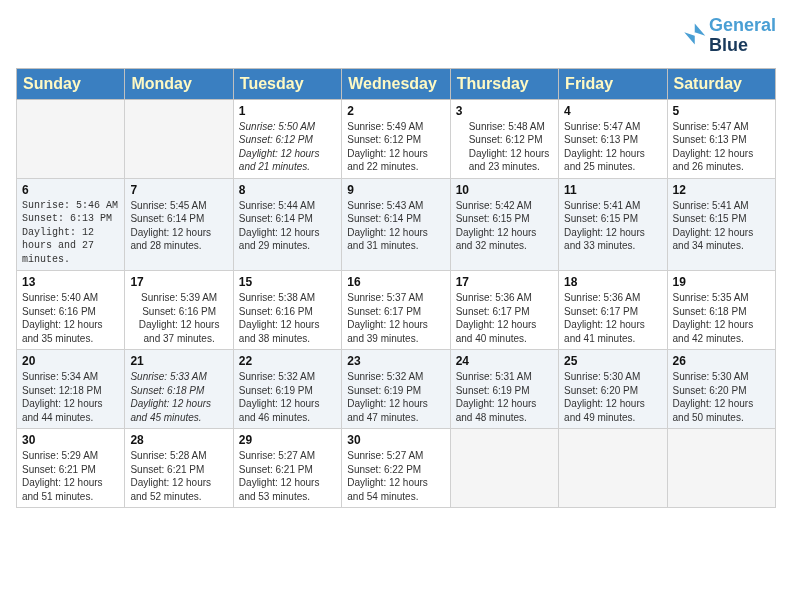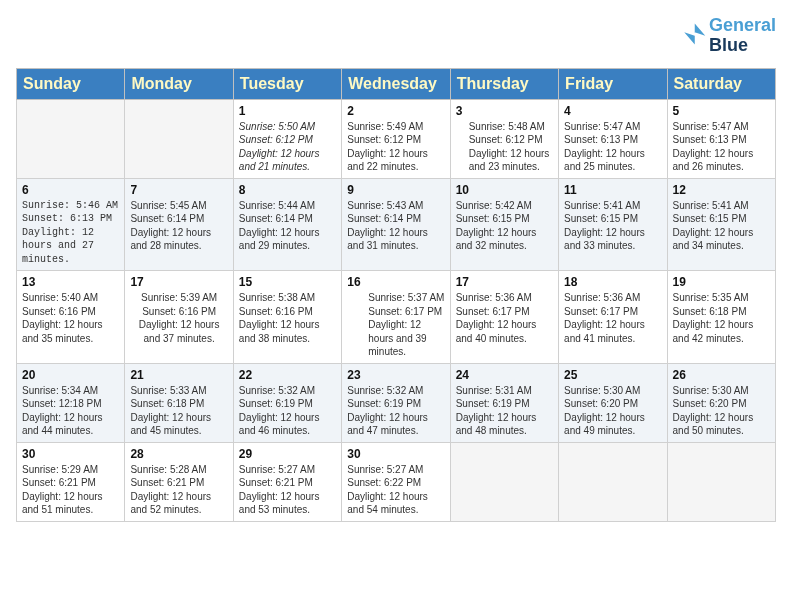--- a/index.html
+++ b/index.html
@@ -215,21 +215,21 @@
 Daylight: 12 hours and 37 minutes.</div>
         </td>
         <td>
           <span class="day-num">15</span>
           <div class="day-info" style="white-space: pre-line;">Sunrise: 5:38 AM
 Sunset: 6:16 PM
 Daylight: 12 hours and 38 minutes.</div>
         </td>
         <td>
           <span class="day-num">16</span>
-          <div class="day-info" style="white-space: pre-line; margin-left: 21px;">Sunrise: 5:37 AM
+          <div class="day-info" style="white-space: pre-line;">Sunrise: 5:37 AM
 Sunset: 6:17 PM
 Daylight: 12 hours and 39 minutes.</div>
         </td>
         <td>
           <span class="day-num">17</span>
           <div class="day-info" style="white-space: pre-line;">Sunrise: 5:36 AM
 Sunset: 6:17 PM
 Daylight: 12 hours and 40 minutes.</div>
         </td>
         <td>
@@ -247,21 +247,21 @@
       </tr>
       <tr class="row-shaded">
         <td>
           <span class="day-num">20</span>
           <div class="day-info" style="white-space: pre-line;">Sunrise: 5:34 AM
 Sunset: 12:18 PM
 Daylight: 12 hours and 44 minutes.</div>
         </td>
         <td>
           <span class="day-num">21</span>
-          <div class="day-info" style="white-space: pre-line;">Sunrise: 5:33 AM
+          <div class="day-info" style="white-space: pre-line; font-style: italic;">Sunrise: 5:33 AM
 Sunset: 6:18 PM
 Daylight: 12 hours and 45 minutes.</div>
         </td>
         <td>
           <span class="day-num">22</span>
           <div class="day-info" style="white-space: pre-line;">Sunrise: 5:32 AM
 Sunset: 6:19 PM
 Daylight: 12 hours and 46 minutes.</div>
         </td>
         <td>

